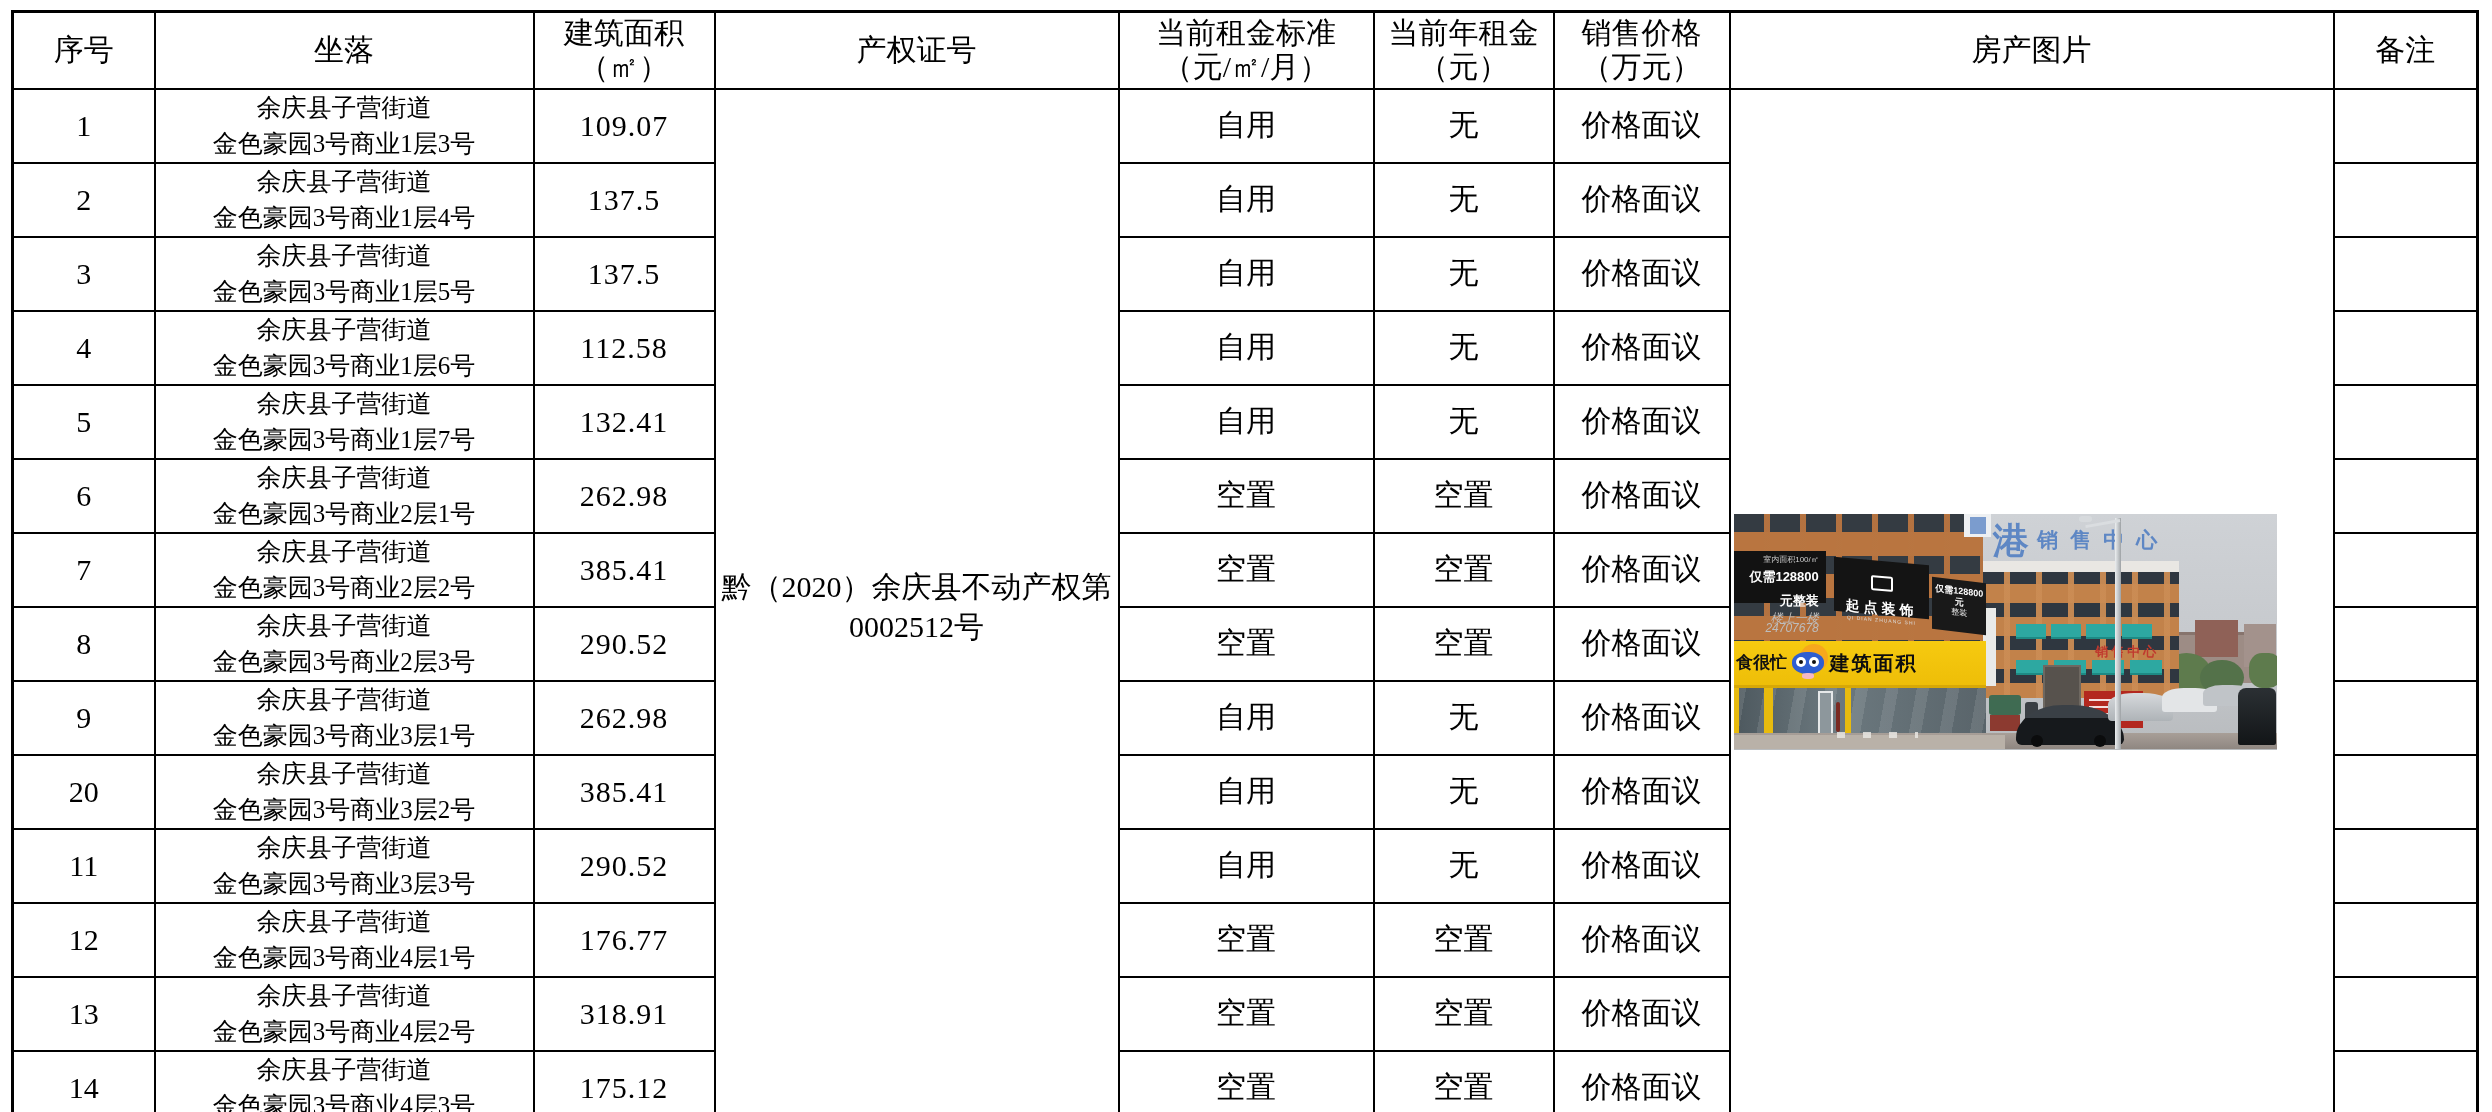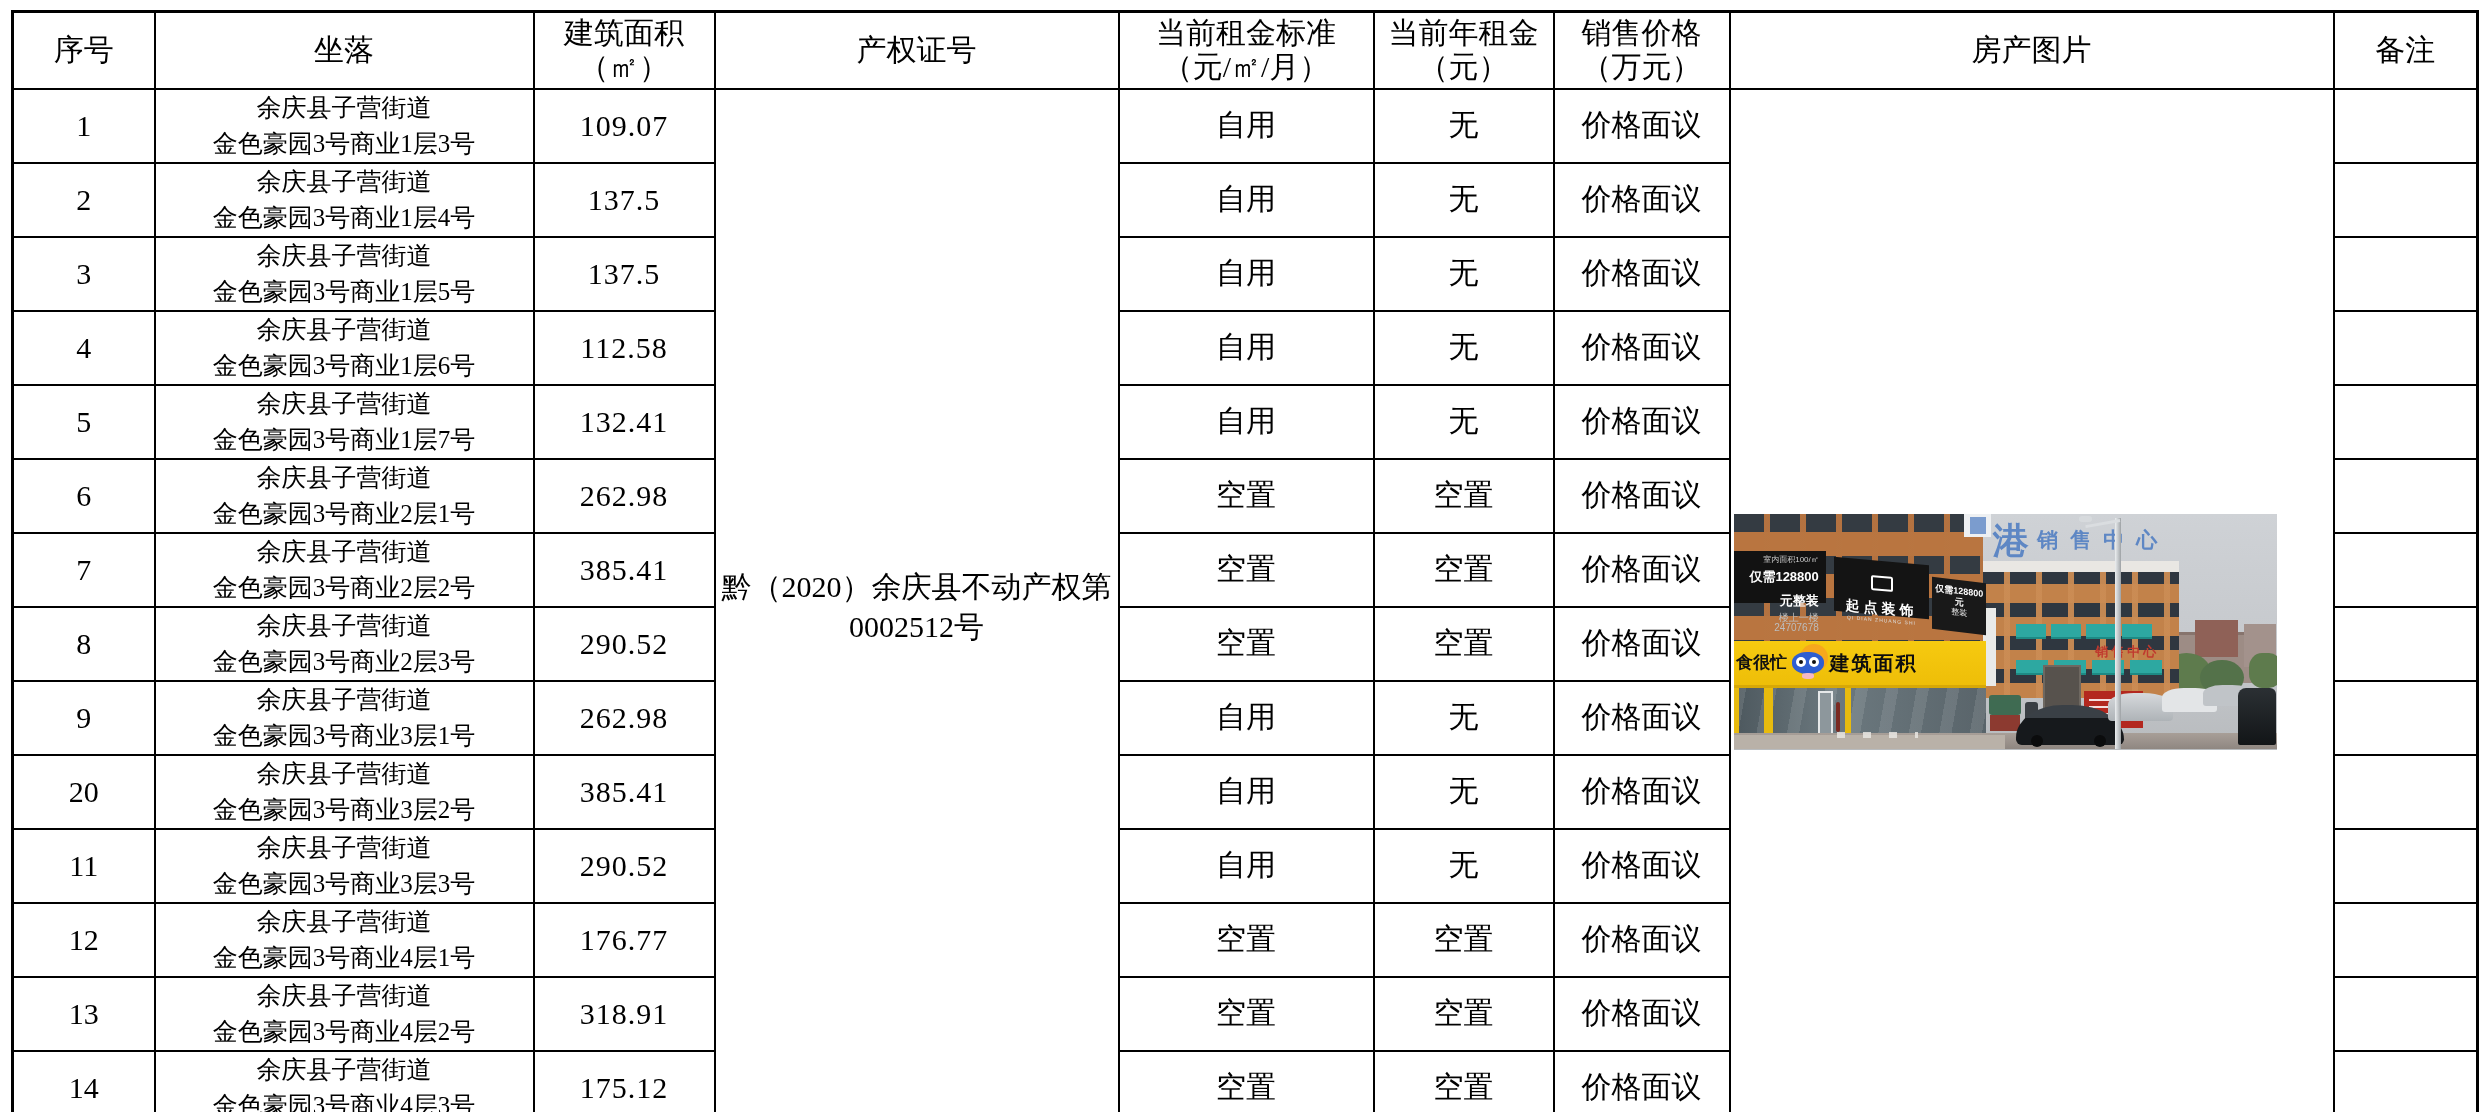--- a/index.html
+++ b/index.html
@@ -54,21 +54,21 @@
   
   .ph-lb{left:0;top:0;width:46%;height:74%;
      background:repeating-linear-gradient(90deg,rgba(0,0,0,0) 0 30px,rgba(185,117,64,.96) 30px 36px),
                 repeating-linear-gradient(180deg,#343b42 0 18px,#b97540 18px 42px);}
   .ph-lb-sign{left:42.5%;top:0;width:5%;height:10%;background:#eef0f2;}
   .ph-lb-sign i{position:absolute;left:20%;top:15%;width:60%;height:70%;background:#5e87c4;opacity:.8;}
   .ph-bsl{left:0;top:16%;width:17%;height:22%;background:#121212;color:#fff;
       text-align:right;padding:4px 7px;}
   .ph-bsl .s1{font-size:8px;color:#cfcfcf;line-height:10px;}
   .ph-bsl .s2{font-size:13px;font-weight:bold;line-height:24px;}
-  .ph-bsl .s3{font-size:10px;color:#bdbdbd;line-height:10px;}
+  .ph-bsl .s3{font-size:12px;color:#bdbdbd;line-height:10px;font-style:italic;}
   .ph-bsc{left:18.5%;top:20%;width:17.5%;height:23%;background:#141414;color:#fff;
       transform:skewY(5deg);text-align:center;padding-top:5px;}
   .ph-bsc .logo{display:inline-block;width:18px;height:11px;border:2px solid #fff;
       border-radius:2px;margin-bottom:2px;}
   .ph-bsc .brand{font-size:14px;font-weight:bold;letter-spacing:4px;line-height:16px;}
   .ph-bsc .en{font-size:5px;letter-spacing:1px;color:#ddd;line-height:8px;}
   .ph-bsc2{left:36.5%;top:28%;width:10%;height:22%;background:#191919;color:#fff;
       transform:skewY(7deg);text-align:center;padding-top:6px;}
   .ph-bsc2 .l1{font-size:9px;font-weight:bold;line-height:11px;}
   .ph-bsc2 .l2{font-size:8px;line-height:10px;color:#eee;}

